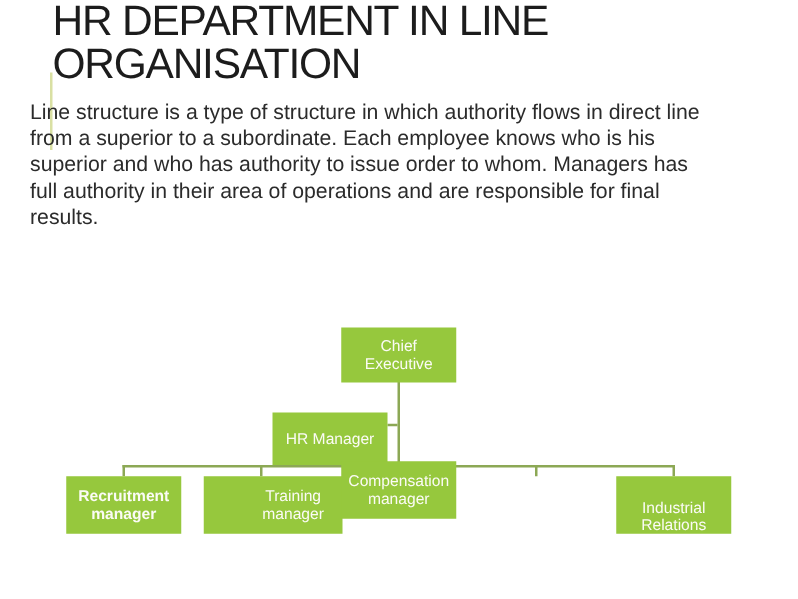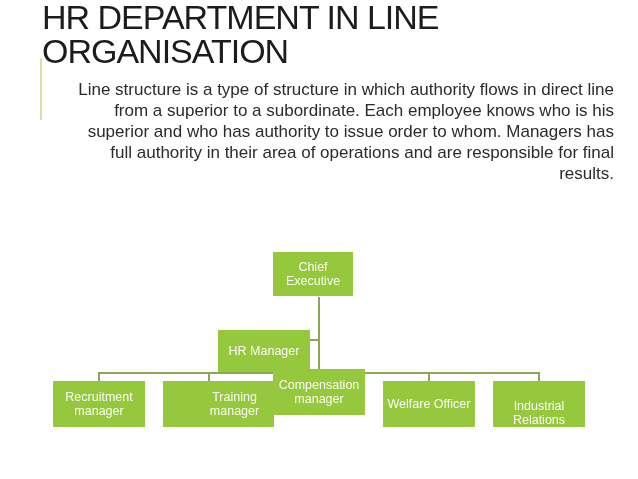--- a/index.html
+++ b/index.html
@@ -46,41 +46,41 @@
   }
 
   .body-paragraph {
     position: absolute;
     left: 24px;
     top: 79px;
     width: 590px;
     font-size: 17px;
     line-height: 21px;
     color: var(--body-text);
-    text-align: right;
+    text-align: left;
     white-space: pre-line;
   }
 
   .org-chart { position: absolute; left: 0; top: 0; width: 638px; height: 479px; }
 
   .node {
     position: absolute;
     background: var(--node-fill);
     color: var(--node-text);
     display: flex;
     align-items: center;
     justify-content: center;
     text-align: center;
     font-size: 12.5px;
     line-height: 14px;
     white-space: pre-line;
   }
-  .node-chief        { left: 273px; top: 252px; width: 80px; height: 44px; }
+  .node-chief        { left: 273px; top: 262px; width: 92px; height: 44px; }
   .node-hr           { left: 218px; top: 330px; width: 92px; height: 42px; }
-  .node-recruitment  { left: 53px;  top: 381px; width: 92px; height: 46px; }
+  .node-recruitment  { left: 53px;  top: 381px; width: 92px; height: 46px; font-weight: bold; }
   .node-training     { left: 163px; top: 381px; width: 111px; height: 46px; padding-left: 32px; }
   .node-compensation { left: 273px; top: 369px; width: 92px; height: 46px; }
   .node-welfare      { left: 383px; top: 381px; width: 92px; height: 46px; }
   .node-industrial   { left: 493px; top: 381px; width: 92px; height: 46px; align-items: flex-end; }
 
   .connector { position: absolute; background: var(--connector); }
   .conn-main-vertical { left: 318px; top: 297px; width: 2px; height: 77px; }
   .conn-hr-tick       { left: 310px; top: 339px; width: 8px; height: 2px; }
   .conn-horizontal    { left: 98px;  top: 372px; width: 442px; height: 2px; }
   .conn-stub-1 { left: 98px;  top: 372px; width: 2px; height: 9px; }
@@ -128,22 +128,19 @@
 manager</span>
     </div>
     <div class="node node-training">
       <span>Training
 manager</span>
     </div>
     <div class="node node-compensation">
       <span>Compensation
 manager</span>
     </div>
-    <div class="node node-welfare">
-      <span>Welfare Officer</span>
-    </div>
     <div class="node node-industrial">
       <span>Industrial
 Relations</span>
     </div>
 
   </div>
 </div>
 
 </body></html>

